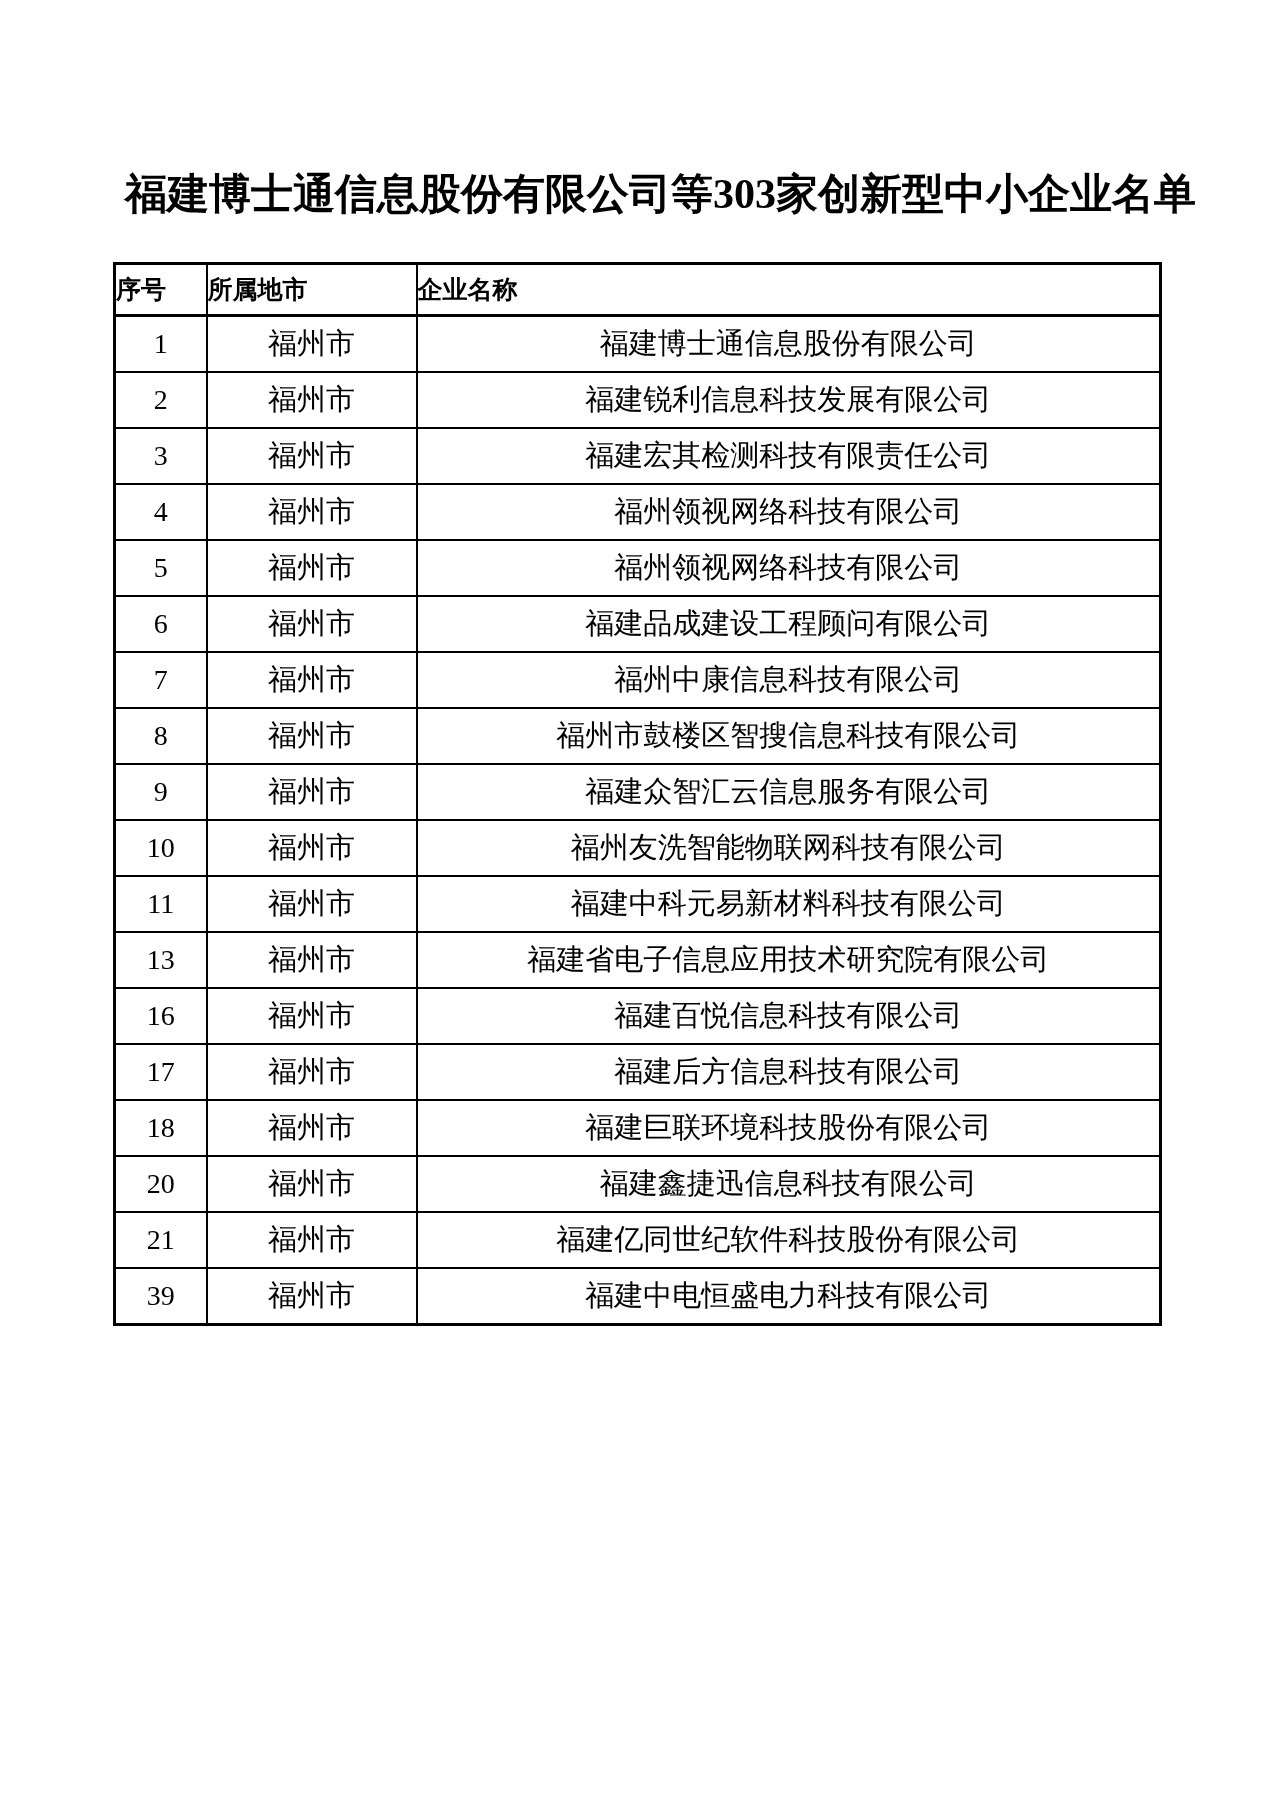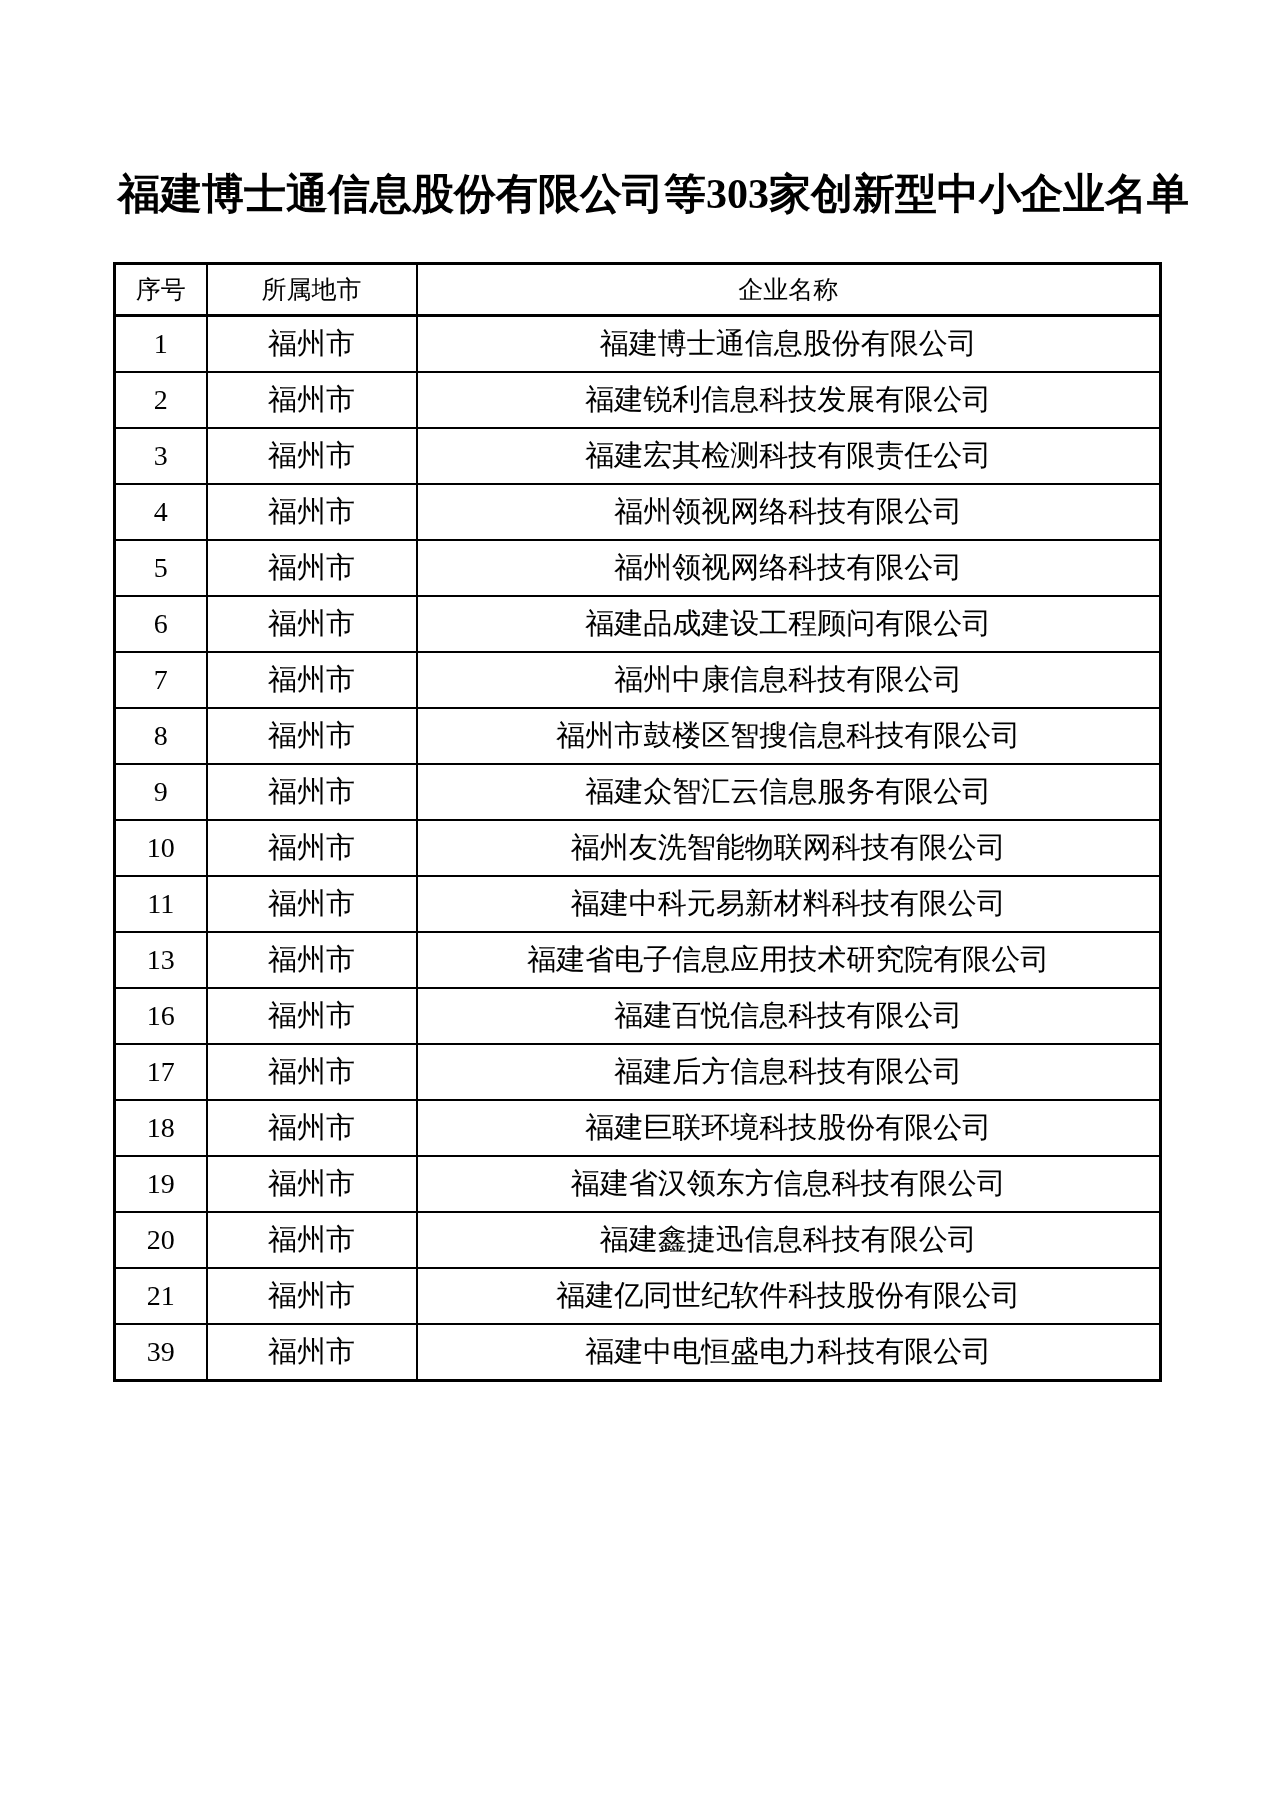--- a/index.html
+++ b/index.html
@@ -9,21 +9,21 @@
   }
   body {
     position: relative;
     width: 1280px;
     height: 1810px;
     font-family: "Liberation Serif", "DejaVu Serif", serif;
     color: #000000;
   }
   .page-title {
     position: absolute;
-    left: 118px;
+    left: 125px;
     top: 166px;
     width: 1046px;
     text-align: center;
     font-size: 42px;
     font-weight: bold;
     font-family: "Liberation Serif", "DejaVu Serif", serif;
     white-space: nowrap;
     letter-spacing: 0px;
   }
   table.company-table {
@@ -36,23 +36,23 @@
     border: 3px solid #000000;
   }
   .company-table col.col-no   { width: 92px; }
   .company-table col.col-city { width: 210px; }
   .company-table col.col-name { width: 744px; }
   .company-table th {
     height: 49px;
     border: 2px solid #000000;
     border-bottom: 3px solid #000000;
     font-family: "Liberation Sans", "DejaVu Sans", sans-serif;
-    font-weight: normal;
+    font-weight: bold;
     font-size: 25px;
-    text-align: center;
+    text-align: left;
     vertical-align: middle;
     padding: 0;
   }
   .company-table td {
     height: 54px;
     border: 2px solid #000000;
     font-family: "Liberation Serif", "DejaVu Serif", serif;
     font-size: 29px;
     text-align: center;
     vertical-align: middle;
@@ -152,25 +152,20 @@
     <td class="cell-no">17</td>
     <td class="cell-city">福州市</td>
     <td class="cell-name">福建后方信息科技有限公司</td>
   </tr>
       <tr>
     <td class="cell-no">18</td>
     <td class="cell-city">福州市</td>
     <td class="cell-name">福建巨联环境科技股份有限公司</td>
   </tr>
       <tr>
-    <td class="cell-no">19</td>
-    <td class="cell-city">福州市</td>
-    <td class="cell-name">福建省汉领东方信息科技有限公司</td>
-  </tr>
-      <tr>
     <td class="cell-no">20</td>
     <td class="cell-city">福州市</td>
     <td class="cell-name">福建鑫捷迅信息科技有限公司</td>
   </tr>
       <tr>
     <td class="cell-no">21</td>
     <td class="cell-city">福州市</td>
     <td class="cell-name">福建亿同世纪软件科技股份有限公司</td>
   </tr>
       <tr>

